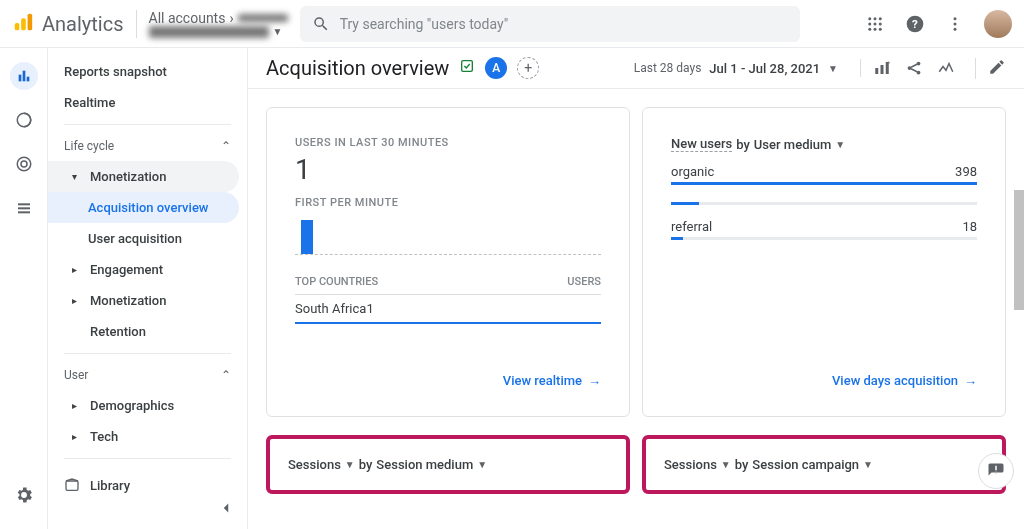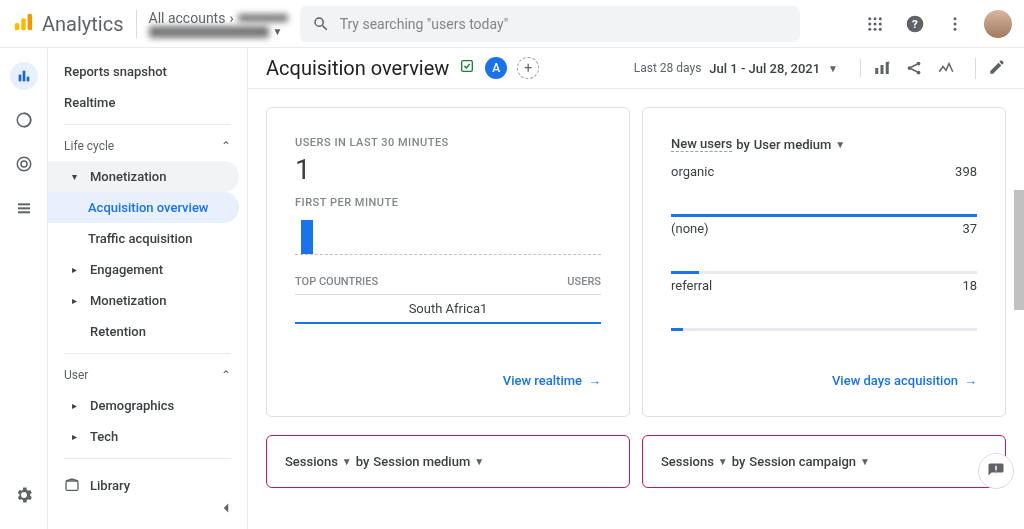--- a/index.html
+++ b/index.html
@@ -53,31 +53,31 @@
 
 .cards-area { flex:1; padding: 18px; overflow-y: auto; }
 .card-row { display: flex; gap: 12px; margin-bottom: 18px; }
 .card { flex: 1; border: 1px solid #e0e0e0; border-radius: 6px; padding: 28px; background: #fff; min-height: 310px; display:flex; flex-direction:column; }
 .card-title { font-size: 11px; color: #80868b; font-weight: 500; letter-spacing: 0.5px; margin-bottom: 4px; }
 .big-number { font-size: 28px; font-weight: 400; color: #3c4043; margin-bottom: 10px; }
 .mini-label { font-size: 11px; color: #80868b; font-weight: 500; margin-bottom: 6px; letter-spacing:0.5px; }
 .sparkline-row { display:flex; align-items:flex-end; height: 40px; margin-bottom: 14px; border-bottom: 1px dashed #c0c0c0;}
 .sparkbar { width: 12px; height: 34px; background: #1a73e8; margin-left: 6px; }
 .table-head { display:flex; justify-content:space-between; font-size:11px; color:#80868b; font-weight:500; padding: 6px 0; border-bottom:1px solid #dadce0; }
-.table-row { display:flex; justify-content:center; font-size: 13px; color:#3c4043; padding: 6px 0; border-bottom:2px solid #1a73e8; }
+.table-row { display:flex; justify-content:flex-start; font-size: 13px; color:#3c4043; padding: 6px 0; border-bottom:2px solid #1a73e8; }
 .card-footer { margin-top:auto; text-align:right; font-size:13px; color:#1a73e8; font-weight:500; display:flex; justify-content:flex-end; align-items:center; gap:6px; cursor:pointer;}
 .dim-select { font-size: 13px; color:#3c4043; font-weight: 500; display:flex; gap:4px; align-items:center; margin-bottom:12px; }
 .dim-select .metric-label { border-bottom: 1px dashed #9aa0a6; }
 
-.bar-row { display:flex; flex-direction:column; margin-bottom: 4px; gap: 32px; }
+.bar-row { display:flex; flex-direction:column; margin-bottom: 14px; }
 .bar-label-row { display:flex; justify-content:space-between; font-size: 13px; color:#3c4043; }
 .bar-track { height: 3px; background: #e8eaed; margin-top: 3px; position:relative; }
 .bar-fill { height: 100%; background: #1a73e8; }
 
-.card-small { flex: 1; border: 1px solid #be185d; border-radius: 6px; padding: 18px; background: #fff; }
+.card-small { flex: 1; border: 4px solid #be185d; border-radius: 6px; padding: 18px; background: #fff; }
 .sess-label { font-size: 13px; color:#3c4043; font-weight:500; display:flex; gap:4px; align-items:center; }
 .caret-down { font-size: 10px; color:#5f6368; }
 
 .feedback-btn { position: fixed; bottom: 40px; right: 10px; width: 36px; height: 36px; border:1px solid #dadce0; border-radius: 50%; display:flex; align-items:center; justify-content:center; background:#fff; fill:#5f6368;}
 .scroll-ind { position:fixed; right:0; top:190px; width:10px; height:120px; background:#c1c1c1;}
 </style>
 </head>
 <body>
 
 <div class="top-header">
@@ -181,21 +181,21 @@
     <div class="divider"></div>
     <div class="nav-group">
       <span>Life cycle</span>
       <span>⌃</span>
     </div>
     <div class="nav-sub open">
         <span class="caret">▾</span>
         <span>Monetization</span>
       </div>
     <div class="nav-leaf active">Acquisition overview</div>
-    <div class="nav-leaf">Traffic acquisition</div>
+    <div class="nav-leaf">User acquisition</div>
     <div class="nav-sub">
         <span class="caret">▸</span>
         <span>Engagement</span>
       </div>
     <div class="nav-sub">
         <span class="caret">▸</span>
         <span>Monetization</span>
       </div>
     <div class="nav-sub">
         <span class="caret"></span>
@@ -302,24 +302,20 @@
               <div class="bar-row">
                 <div class="bar-label-row">
                   <span>organic</span>
                   <span>398</span>
                 </div>
                 <div class="bar-track">
                   <div class="bar-fill" style="width:100%"></div>
                 </div>
               </div>
               <div class="bar-row">
-                <div class="bar-label-row">
-                  <span>(none)</span>
-                  <span>37</span>
-                </div>
                 <div class="bar-track">
                   <div class="bar-fill" style="width:9%"></div>
                 </div>
               </div>
               <div class="bar-row">
                 <div class="bar-label-row">
                   <span>referral</span>
                   <span>18</span>
                 </div>
                 <div class="bar-track">

